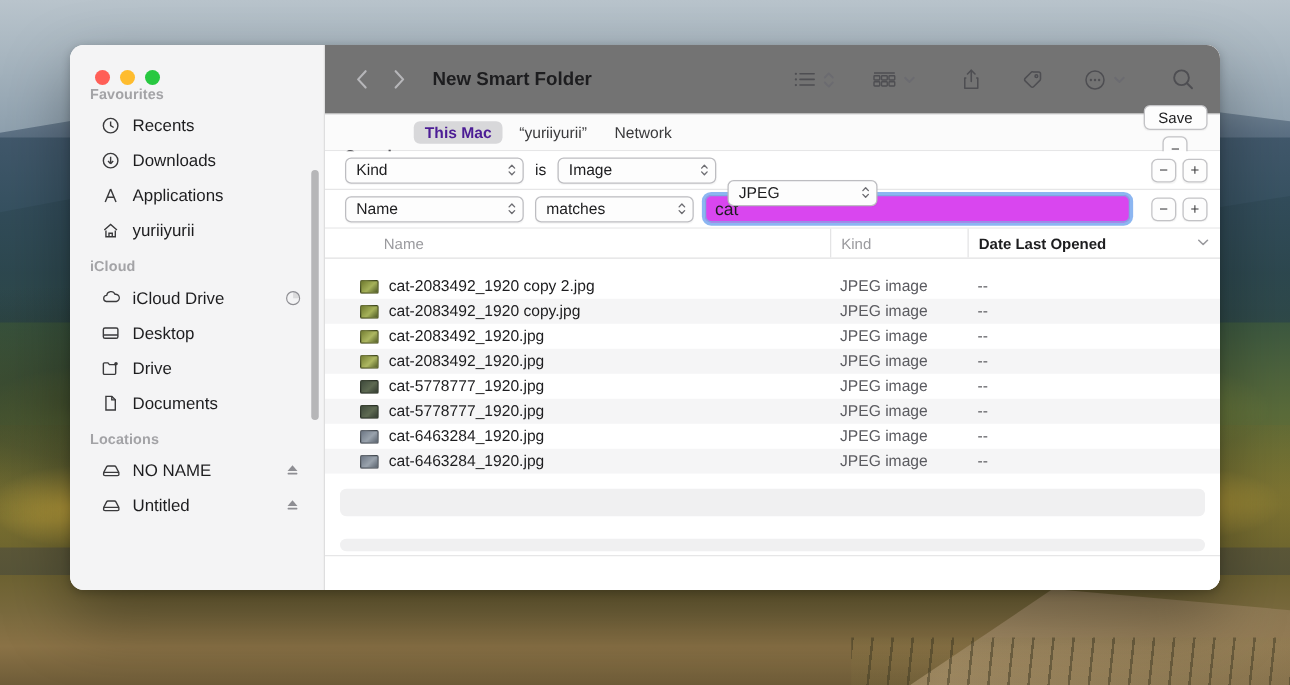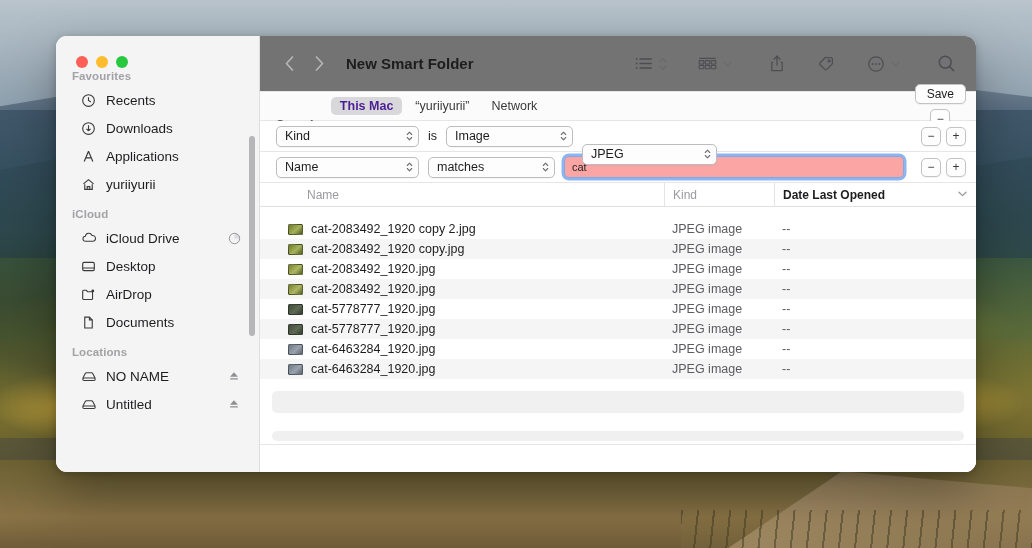--- a/index.html
+++ b/index.html
@@ -162,27 +162,27 @@
     position:relative; height:21px; display:flex; align-items:center;
     background:#fdfdfd; border:1px solid #bdbdc1; border-radius:5px;
     font-size:12.5px; color:#1d1d1f; padding:0 22px 0 8px; white-space:nowrap;
     box-shadow:0 .5px 1px rgba(0,0,0,.04);
   }
   .popup .updown {
     position:absolute; right:5px; top:50%; transform:translateY(-50%);
     display:flex; flex-direction:column; gap:1px; color:#6d6d72;
   }
   .popup-kind { width:143px; } .popup-image { width:127px; }
-  .popup-jpeg { width:135px;margin-top:36px; } .popup-name { width:143px; } .popup-matches { width:127px; }
+  .popup-jpeg { width:120px;margin-top:36px; } .popup-name { width:143px; } .popup-matches { width:127px; }
   .is-label { font-size:12.5px; color:#1d1d1f; }
   .text-field {
     height:22px; flex:1; min-width:0;
-    background:#fca5a5; border-radius:5px;
+    background:#d946ef; border-radius:5px;
     display:flex; align-items:center; padding:0 8px;
-    font-size:11px; color:#1d1d1f;
+    font-size:14px; color:#1d1d1f;
     box-shadow: 0 0 0 2.5px rgba(45,122,229,.55), inset 0 0 0 1px #7fa9e0;
     margin-right:4px;
   }
   .row-right { display:flex; align-items:center; gap:5px; margin-left:4px; }
 
   
   #col-headers {
     height:24px; flex:0 0 24px; display:flex; align-items:center;
     border-bottom:1px solid #e1e1e2; background:#ffffff; font-size:12px;
   }
@@ -315,21 +315,21 @@
         <span class="sb-label">Desktop</span>
       </div>
 
       <div class="sb-item">
         <span class="sb-ico">
           <svg width="15" height="15" viewBox="0 0 16 16" fill="none" stroke="currentColor" stroke-width="1.2">
             <path d="M1.8 12.4V4.4a.9.9 0 0 1 .9-.9h3l1.3 1.5h4.4a.9.9 0 0 1 .9.9v6.5a.9.9 0 0 1-.9.9H2.7a.9.9 0 0 1-.9-.9z"></path>
             <circle cx="12.6" cy="4.2" r="1.5" fill="currentColor" stroke="none"></circle>
           </svg>
         </span>
-        <span class="sb-label">AirDrop</span>
+        <span class="sb-label">Drive</span>
       </div>
 
       <div class="sb-item">
         <span class="sb-ico">
           <svg width="15" height="15" viewBox="0 0 16 16" fill="none" stroke="currentColor" stroke-width="1.2">
             <path d="M4 2.2h5l3 3v8.6H4z"></path>
               <path d="M9 2.2v3h3"></path>
           </svg>
         </span>
         <span class="sb-label">Documents</span>

